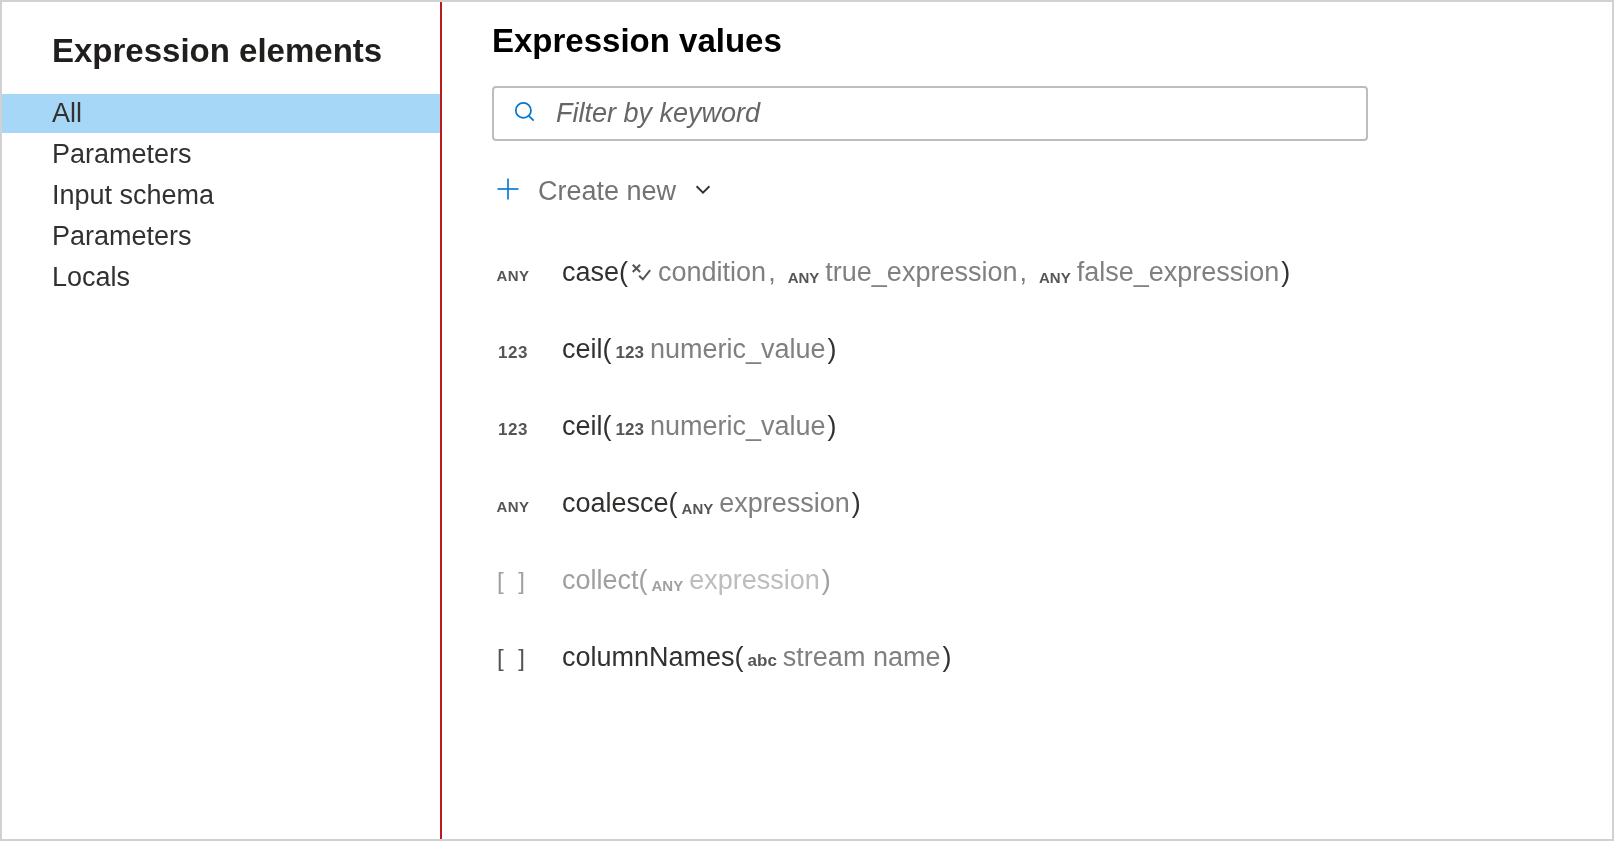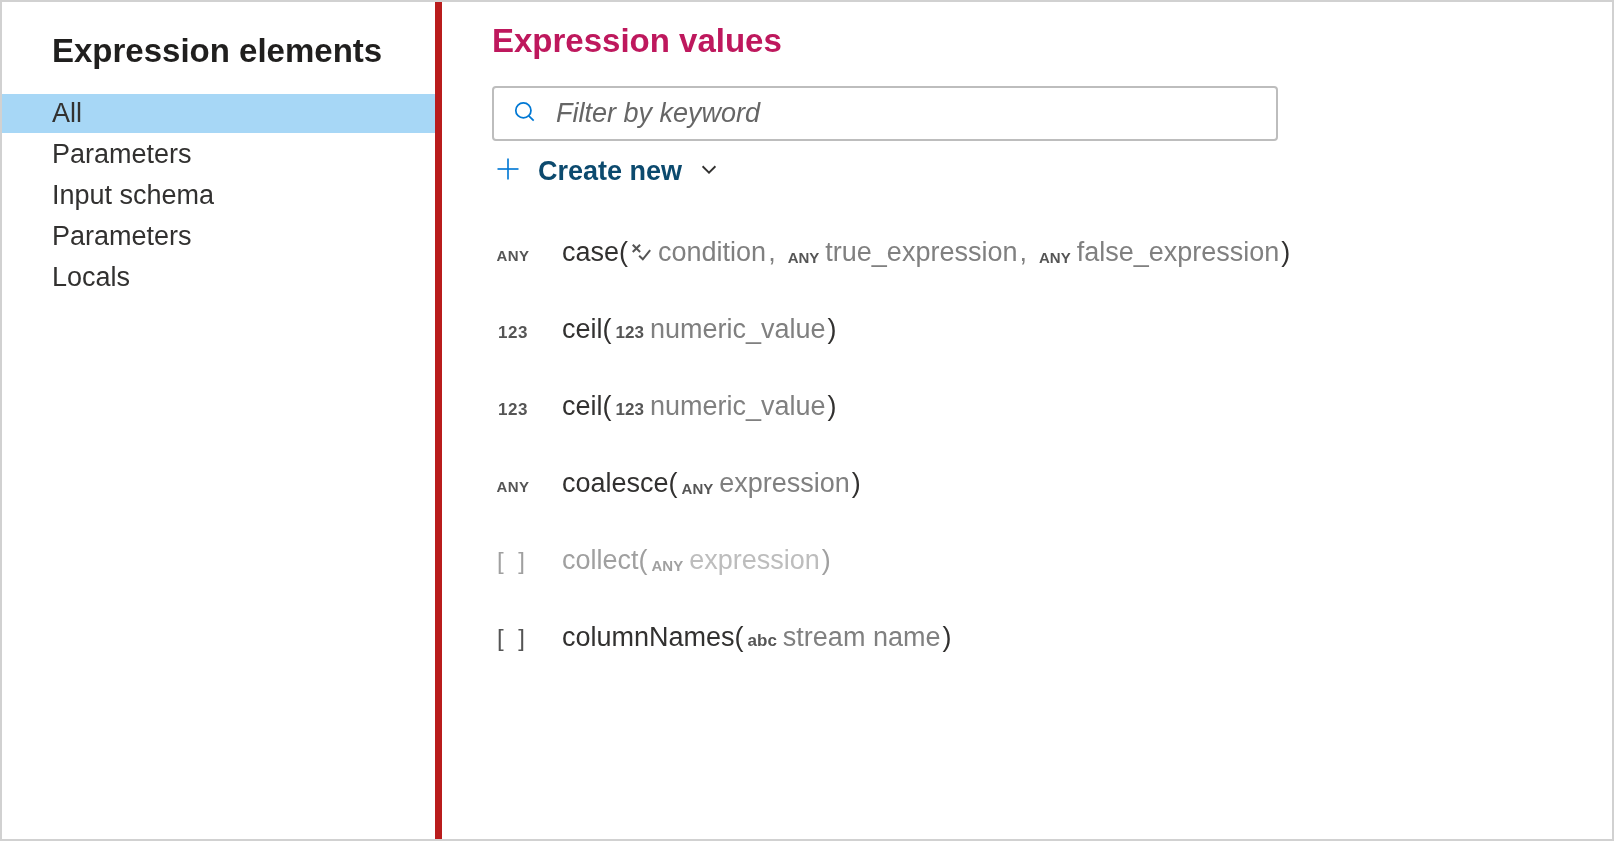--- a/index.html
+++ b/index.html
@@ -8,21 +8,21 @@
     background: #fff;
     color: #323130;
     width: 1614px;
     height: 841px;
     border: 2px solid #d1d1d1;
     display: flex;
     overflow: hidden;
   }
   .sidebar {
     width: 440px;
-    border-right: 7px solid #b91c1c;
+    border-right: 2px solid #b91c1c;
     padding-top: 20px;
     flex-shrink: 0;
   }
   .sidebar-title {
     font-size: 33px;
     font-weight: 600;
     padding: 10px 50px 24px 50px;
     color: #201f1e;
   }
   .sidebar-item {
@@ -36,30 +36,31 @@
     background: #a7d7f6;
   }
   .main {
     flex: 1;
     padding: 20px 50px 0 50px;
     overflow: hidden;
   }
   .main-title {
     font-size: 33px;
     font-weight: 600;
-    color: #be185d;
+    color: #000000;
     margin-bottom: 26px;
   }
   .filter-box {
     display: flex;
     align-items: flex-end;
     border: 2px solid #bdbdbd;
     border-radius: 4px;
     padding: 10px 18px;
-    width: 786px;
+    margin-bottom: 20px;
+    width: 876px;
     max-width: 100%;
   }
   .filter-box .search-icon {
     color: #0078d4;
     margin-right: 18px;
     flex-shrink: 0;
   }
   .filter-input {
     border: none;
     outline: none;
@@ -71,21 +72,21 @@
   }
   .filter-input::placeholder { color: #666; font-style: italic; }
   .create-new {
     display: flex;
     align-items: center;
     gap: 16px;
     padding: 14px 0 50px 2px;
     cursor: pointer;
   }
   .plus-icon { color: #0078d4; flex-shrink: 0; }
-  .create-new-label { font-size: 27px; color: #0c4a6e; font-weight: bold; }
+  .create-new-label { font-size: 27px; color: #737373; }
   .chevron-icon { color: #323130; }
   .fn-list { display: flex; flex-direction: column; gap: 46px; }
   .fn-row {
     display: flex;
     align-items: baseline;
     gap: 28px;
     font-size: 27px;
     cursor: pointer;
   }
   .fn-row.muted { color: #a0a0a0; }

